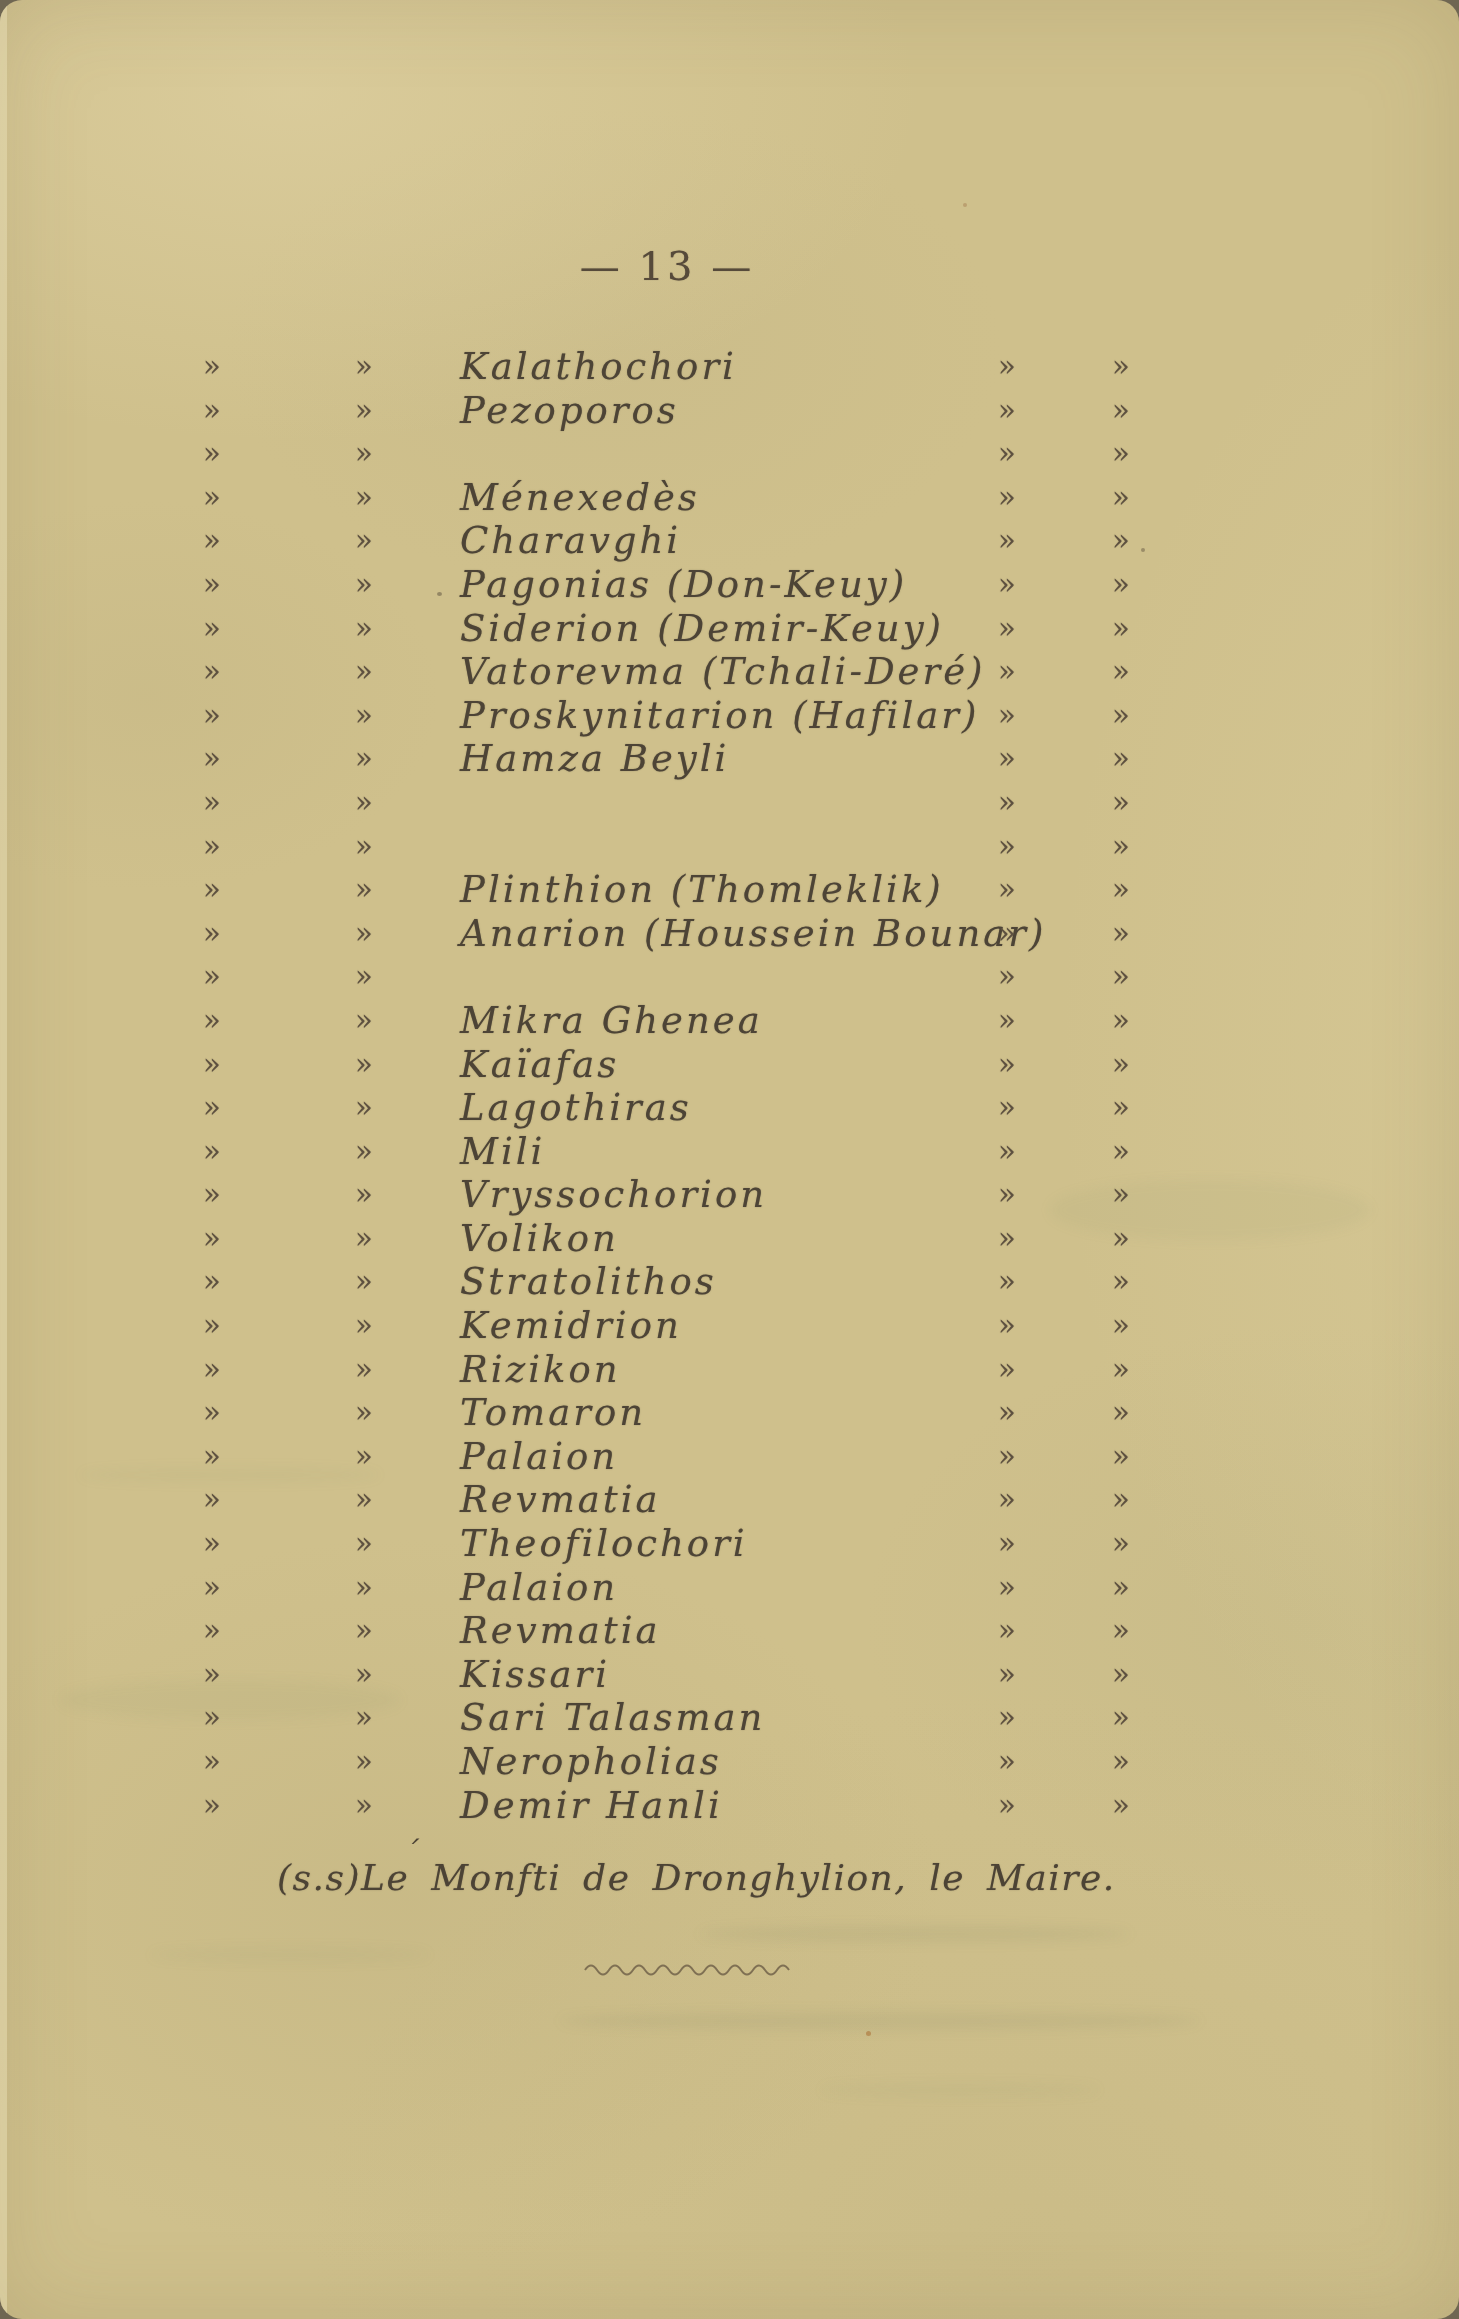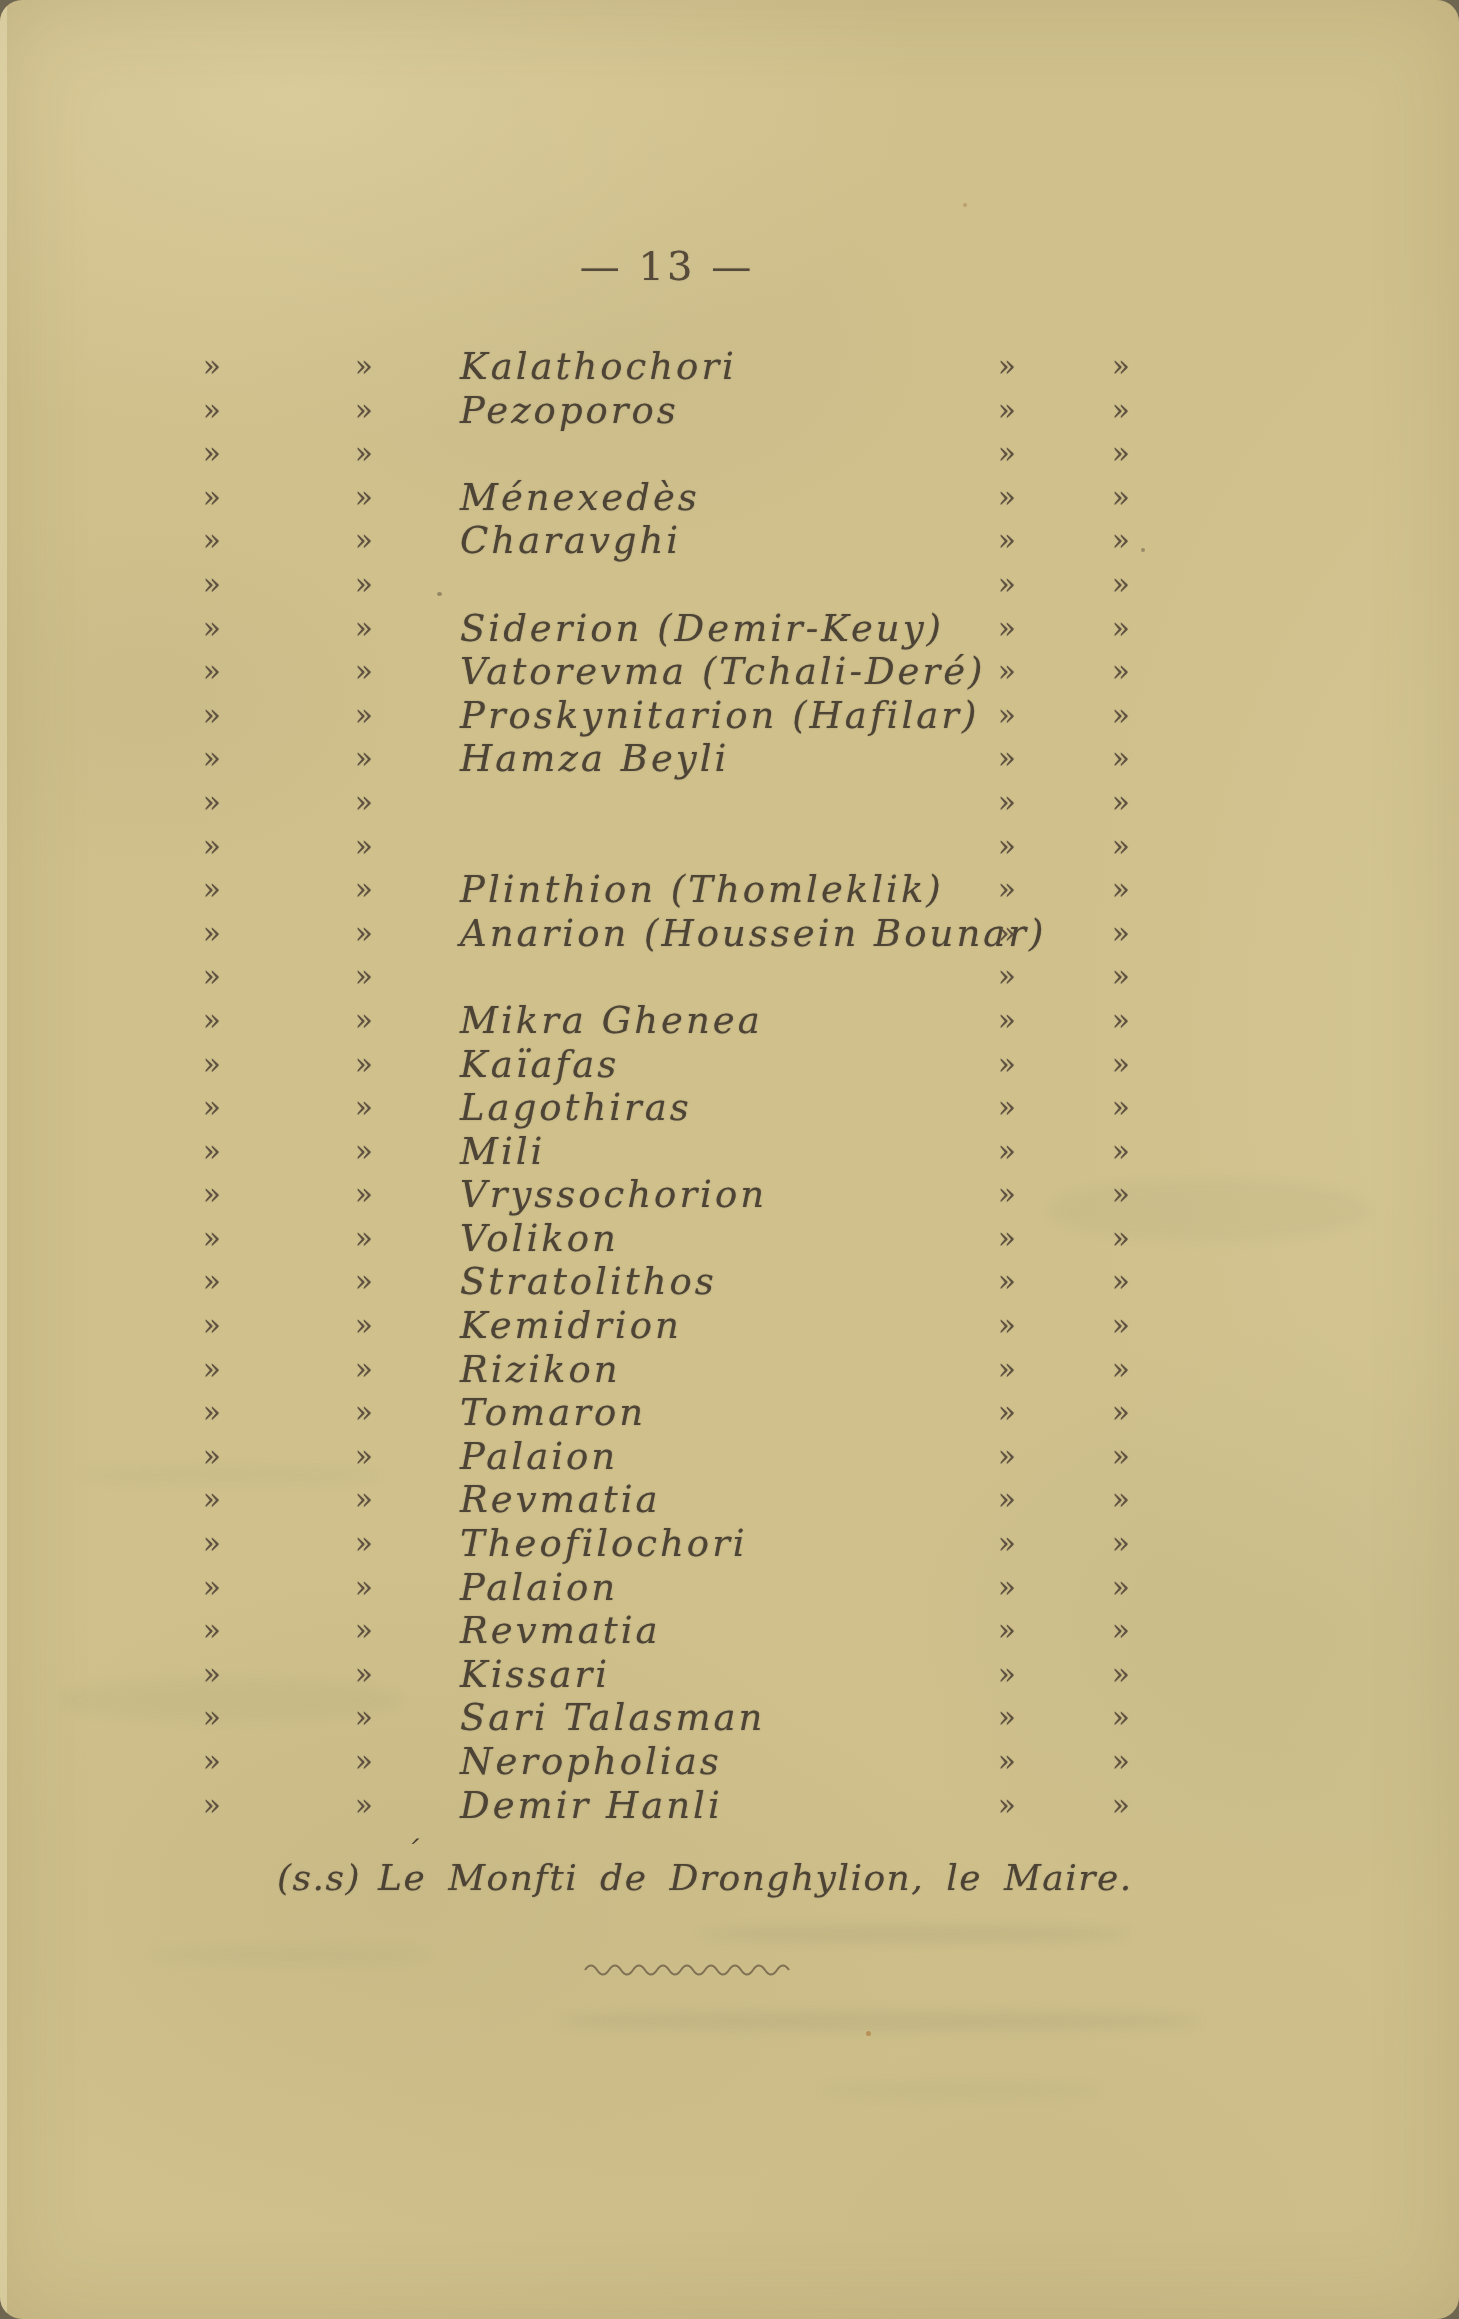--- a/index.html
+++ b/index.html
@@ -40,21 +40,21 @@
     letter-spacing:3px;white-space:nowrap;
     text-shadow:0 0 1.2px rgba(77,68,54,.55);
     font-style:italic;
   }
   .signature{
     position:absolute;left:277px;top:1857px;
     font-size:36px;font-style:italic;letter-spacing:1.5px;word-spacing:9px;
     white-space:nowrap;color:#4c4335;
     text-shadow:0 0 1.2px rgba(76,67,53,.5);
   }
-  .sig-prefix{margin-right:17px;}
+  .sig-prefix{margin-right:0;}
   .accent{
     position:absolute;left:404px;top:1834px;font-size:30px;color:#4c4335;
     font-style:italic;
   }
   .squiggle{position:absolute;left:583px;top:1960px;}
   .ghost{
     position:absolute;background:rgba(110,118,88,.10);
     filter:blur(6px);border-radius:50%;
   }
   .ghost.soft{background:rgba(134,140,104,.07);}
@@ -122,20 +122,21 @@
       <span class="g g1">»</span>
       <span class="g g2">»</span>
       <span class="name">Charavghi</span>
       <span class="g g3">»</span>
       <span class="g g4">»</span>
     </div>
 
     <div class="row">
       <span class="g g1">»</span>
       <span class="g g2">»</span>
+      <span class="name">Pagonias (Don-Keuy)</span>
       <span class="g g3">»</span>
       <span class="g g4">»</span>
     </div>
 
     <div class="row">
       <span class="g g1">»</span>
       <span class="g g2">»</span>
       <span class="name">Siderion (Demir-Keuy)</span>
       <span class="g g3">»</span>
       <span class="g g4">»</span>

